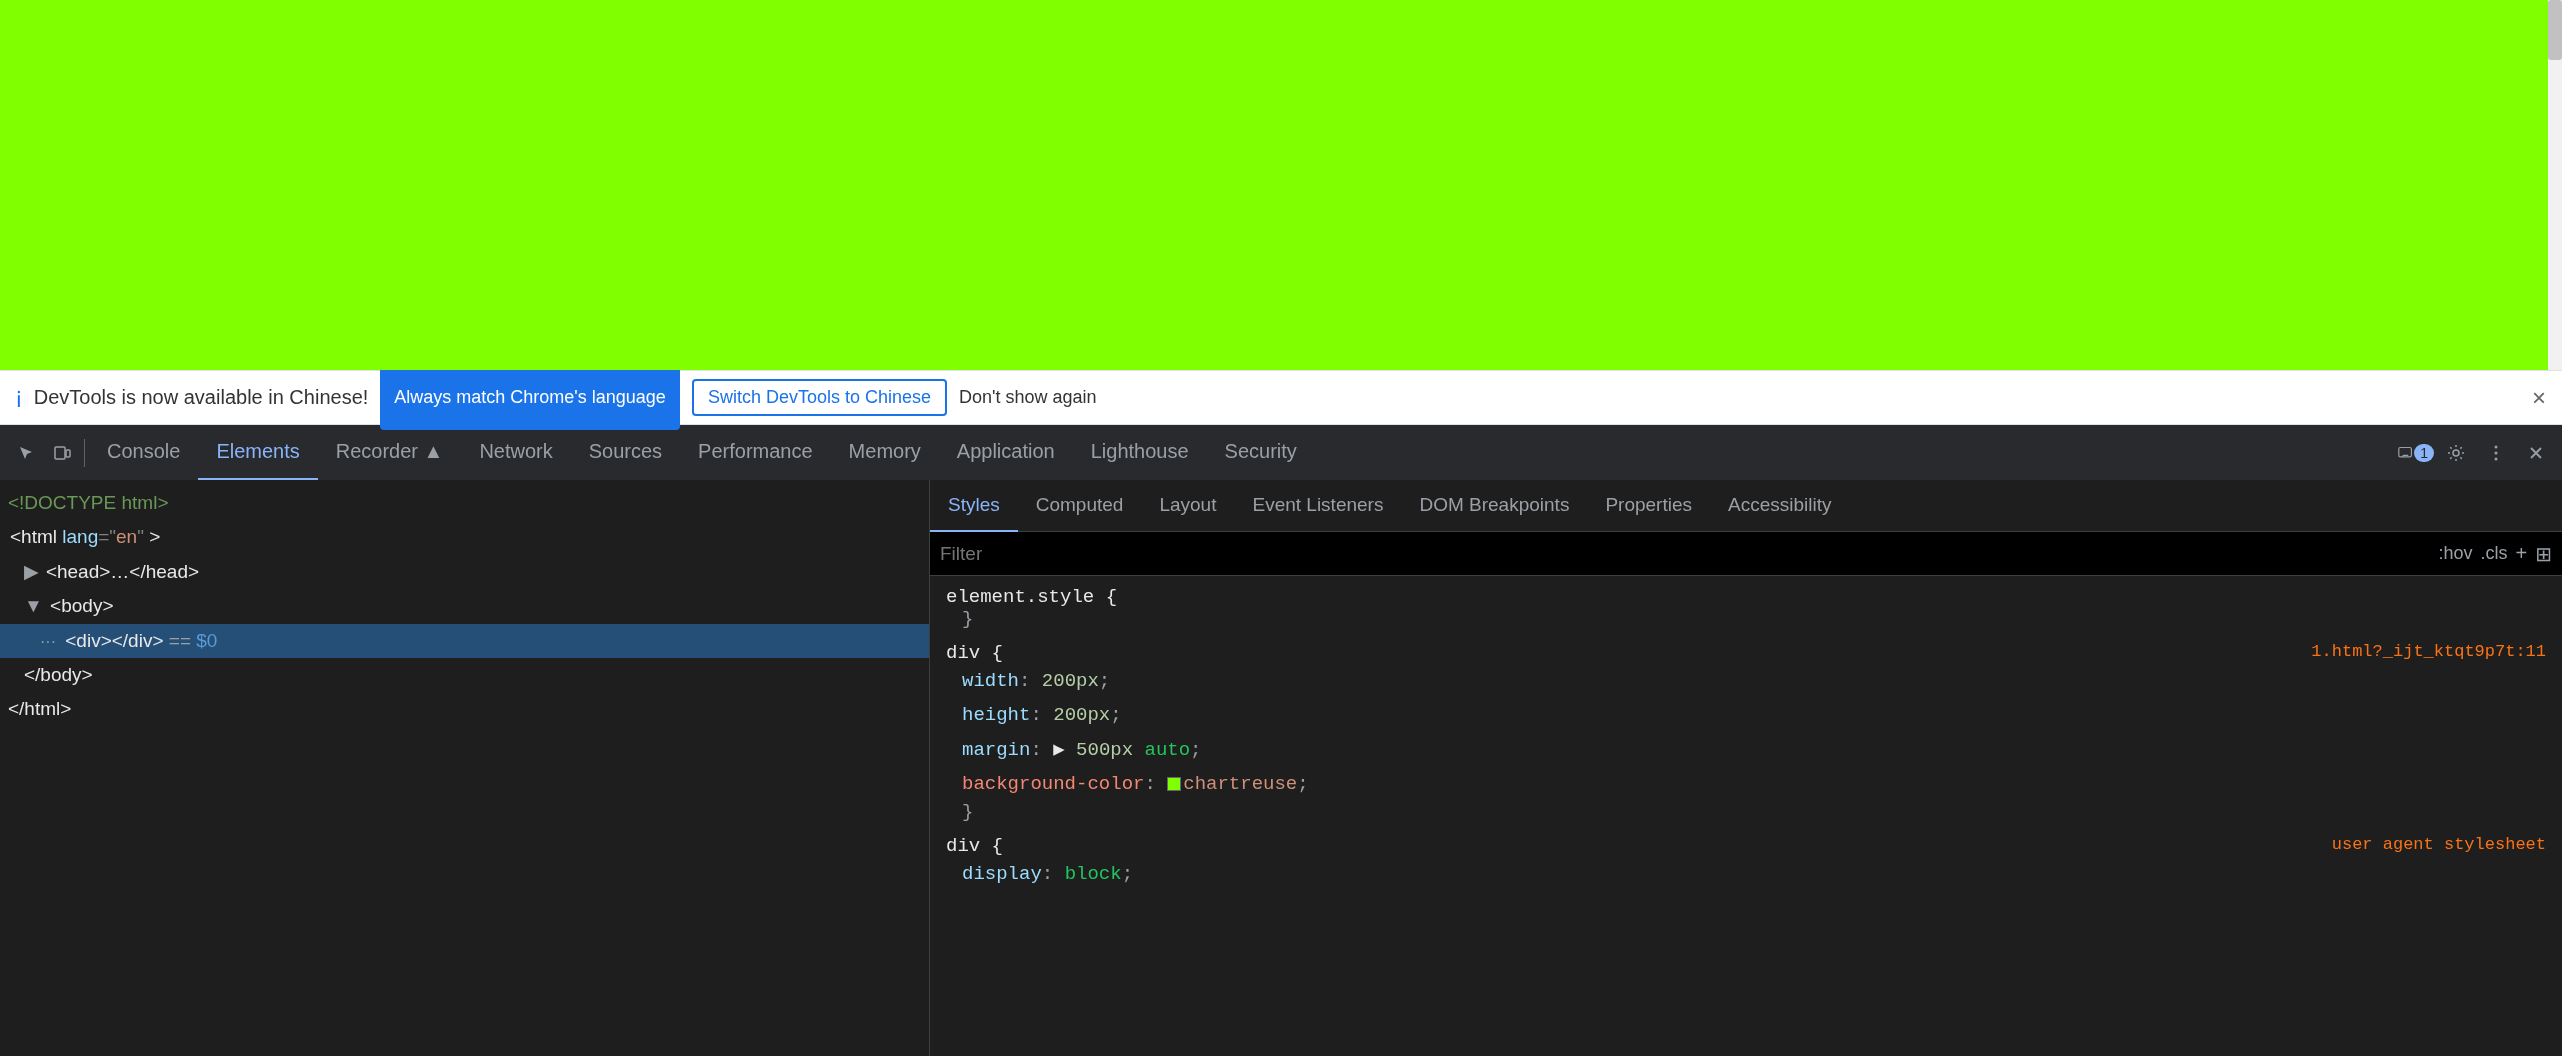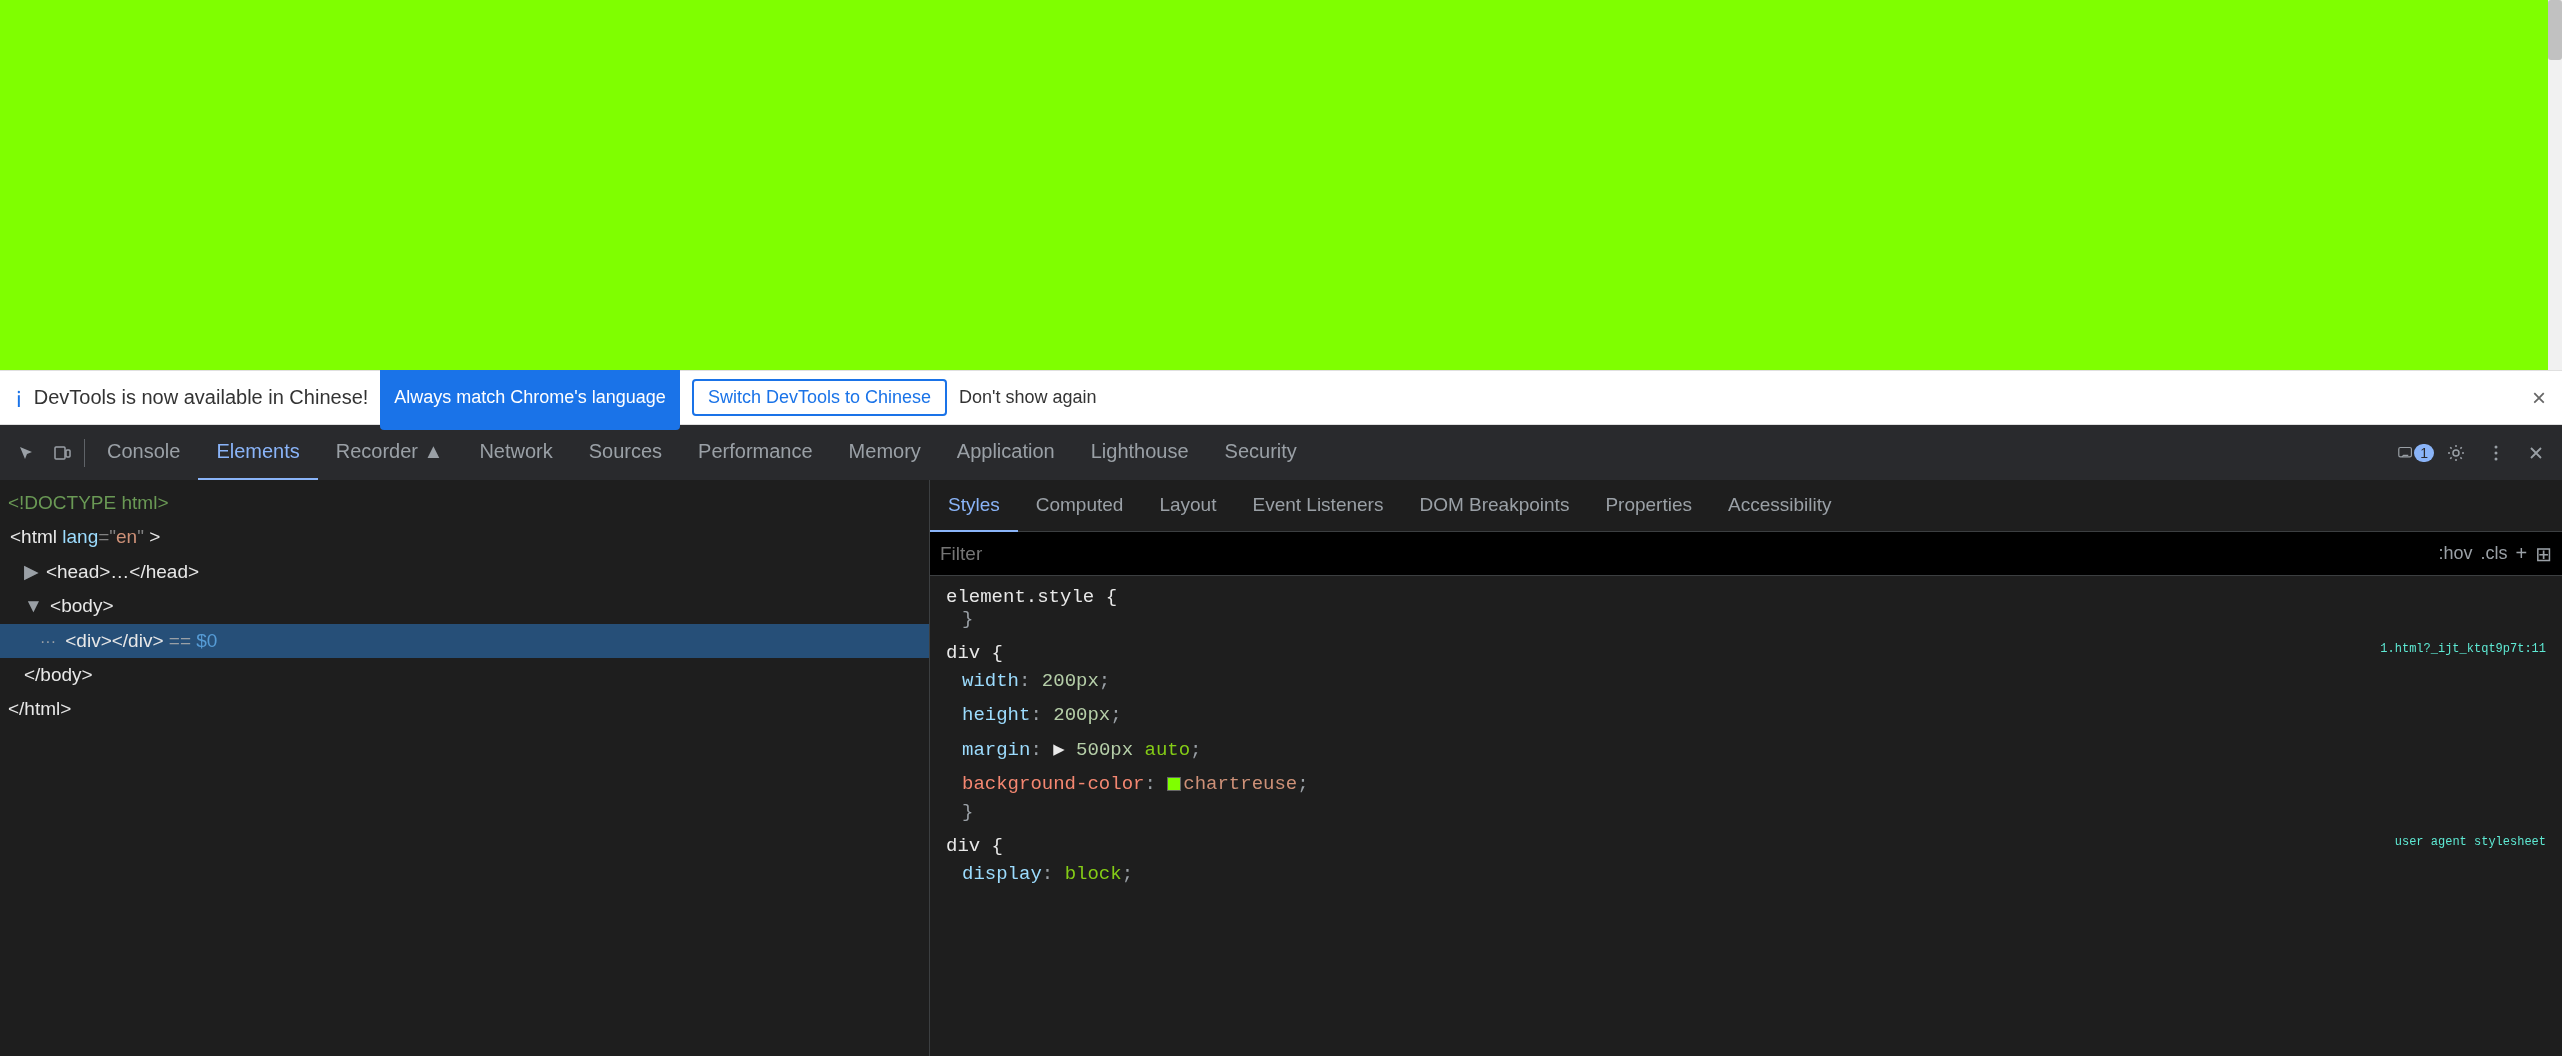--- a/index.html
+++ b/index.html
@@ -273,25 +273,25 @@
 
     .style-block {
       padding: 2px 16px;
     }
     .style-selector { color: #e8e8e8; }
     .style-prop { color: #9cdcfe; }
     .style-colon { color: #9aa0a6; }
     .style-val { color: #ce9178; }
     .style-val-num { color: #b5cea8; }
     .style-val-color { color: #f48771; }
-    .style-val-keyword { color: #84cc16; }
+    .style-val-keyword { color: #22c55e; }
     .style-link {
       float: right;
-      color: #5eead4;
-      font-size: 12px;
+      color: #f97316;
+      font-size: 17px;
       text-decoration: none;
     }
     .color-swatch {
       display: inline-block;
       width: 14px;
       height: 14px;
       background: #7fff00;
       border: 1px solid #666;
       vertical-align: middle;
       margin-right: 2px;

